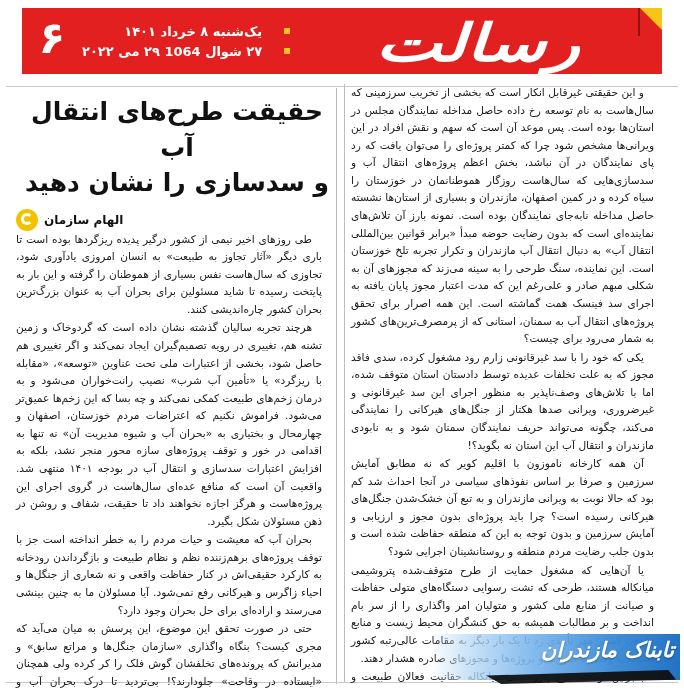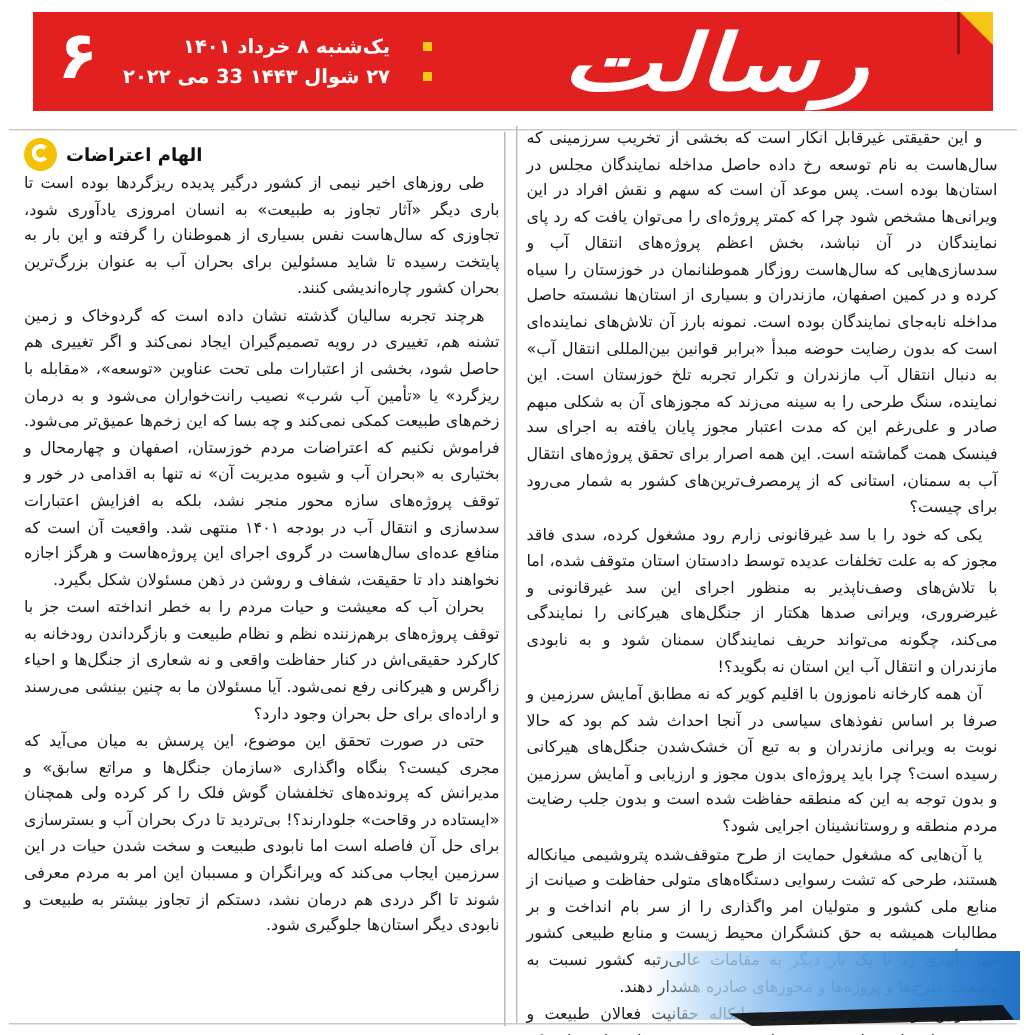--- a/index.html
+++ b/index.html
@@ -222,21 +222,21 @@
   .body-text {
     direction: rtl;
     text-align: justify;
     text-align-last: right;
     color: #1a1a1a;
     font-size: 11px;
     line-height: 1.62;
     margin: 0;
   }
   .body-text p {
-    margin: 0 5px 1px 0;
+    margin: 0 16px 1px 0;
     text-indent: 10px;
   }
   .col-left .body-text {
     font-size: 10.6px;
     line-height: 1.66;
   }
   .col-right .body-text {
     font-size: 10.6px;
     line-height: 1.66;
   }
@@ -302,21 +302,21 @@
 
     <div class="page-number">۶</div>
 
     <div class="dates">
       <div class="date-row">
         <span class="bullet-sq"></span>
         <span>یک‌شنبه ۸ خرداد ۱۴۰۱</span>
       </div>
       <div class="date-row">
         <span class="bullet-sq"></span>
-        <span>۲۷ شوال ۱۴۴۳ 33 می ۲۰۲۲</span>
+        <span>۲۷ شوال 1064 ۲۹ می ۲۰۲۲</span>
       </div>
     </div>
 
     <div class="brand">
       <span class="brand-word">رسالت</span>
     </div>
   </div>
 
   <div class="top-rule"></div>
   <div class="col-divider"></div>
@@ -328,35 +328,40 @@
       <div class="body-text">
         <p>و این حقیقتی غیرقابل انکار است که بخشی از تخریب سرزمینی که سال‌هاست به نام توسعه رخ داده حاصل مداخله نمایندگان مجلس در استان‌ها بوده است. پس موعد آن است که سهم و نقش افراد در این ویرانی‌ها مشخص شود چرا که کمتر پروژه‌ای را می‌توان یافت که رد پای نمایندگان در آن نباشد، بخش اعظم پروژه‌های انتقال آب و سدسازی‌هایی که سال‌هاست روزگار هموطنانمان در خوزستان را سیاه کرده و در کمین اصفهان، مازندران و بسیاری از استان‌ها نشسته حاصل مداخله نابه‌جای نمایندگان بوده است. نمونه بارز آن تلاش‌های نماینده‌ای است که بدون رضایت حوضه مبدأ «برابر قوانین بین‌المللی انتقال آب» به دنبال انتقال آب مازندران و تکرار تجربه تلخ خوزستان است. این نماینده، سنگ طرحی را به سینه می‌زند که مجوزهای آن به شکلی مبهم صادر و علی‌رغم این که مدت اعتبار مجوز پایان یافته به اجرای سد فینسک همت گماشته است. این همه اصرار برای تحقق پروژه‌های انتقال آب به سمنان، استانی که از پرمصرف‌ترین‌های کشور به شمار می‌رود برای چیست؟</p>
         <p>یکی که خود را با سد غیرقانونی زارم رود مشغول کرده، سدی فاقد مجوز که به علت تخلفات عدیده توسط دادستان استان متوقف شده، اما با تلاش‌های وصف‌ناپذیر به منظور اجرای این سد غیرقانونی و غیرضروری، ویرانی صدها هکتار از جنگل‌های هیرکانی را نمایندگی می‌کند، چگونه می‌تواند حریف نمایندگان سمنان شود و به نابودی مازندران و انتقال آب این استان نه بگوید؟!</p>
         <p>آن همه کارخانه ناموزون با اقلیم کویر که نه مطابق آمایش سرزمین و صرفا بر اساس نفوذهای سیاسی در آنجا احداث شد کم بود که حالا نوبت به ویرانی مازندران و به تبع آن خشک‌شدن جنگل‌های هیرکانی رسیده است؟ چرا باید پروژه‌ای بدون مجوز و ارزیابی و آمایش سرزمین و بدون توجه به این که منطقه حفاظت شده است و بدون جلب رضایت مردم منطقه و روستانشینان اجرایی شود؟</p>
         <p>یا آن‌هایی که مشغول حمایت از طرح متوقف‌شده پتروشیمی میانکاله هستند، طرحی که تشت رسوایی دستگاه‌های متولی حفاظت و صیانت از منابع ملی کشور و متولیان امر واگذاری را از سر بام انداخت و بر مطالبات همیشه به حق کنشگران محیط زیست و منابع طبیعی کشور مهر تأییدی زد تا یک بار دیگر به مقامات عالی‌رتبه کشور نسبت به وضعیت طرح‌ها و پروژه‌ها و مجوزهای صادره هشدار دهند.</p>
         <p>بنابراین توقف طرح پتروشیمی میانکاله حقانیت فعالان طبیعت و دغدغه‌مندان واقعی این سرزمین است و برخی مسئولین باید بدانند که پروژه‌های انتقال آب بین حوضه‌ای چون سد منحوس فینسک و غیره را نمی‌توانند به شکلی غیرقانونی و با تکیه بر قدرت سیاسی به پیش ببرند، چراکه نام آن‌ها برای همیشه به عنوان نابودگران این سرزمین ثبت خواهد شد.</p>
       </div>
     </div>
 
     <div class="col col-right">
+      <h1 class="headline">
+        <span class="hl-line">حقیقت طرح‌های انتقال آب</span>
+        <span class="hl-line">و سدسازی را نشان دهید</span>
+      </h1>
 
       <div class="byline-row">
         <span class="swirl-logo"></span>
-        <span class="byline-name">الهام اعتراضات</span>
+        <span class="byline-name">الهام سازمان</span>
       </div>
 
       <div class="body-text">
         <p class="lead-para">طی روزهای اخیر نیمی از کشور درگیر پدیده ریزگردها بوده است تا باری دیگر «آثار تجاوز به طبیعت» به انسان امروزی یادآوری شود، تجاوزی که سال‌هاست نفس بسیاری از هموطنان را گرفته و این بار به پایتخت رسیده تا شاید مسئولین برای بحران آب به عنوان بزرگ‌ترین بحران کشور چاره‌اندیشی کنند.</p>
         <p>هرچند تجربه سالیان گذشته نشان داده است که گردوخاک و زمین تشنه هم، تغییری در رویه تصمیم‌گیران ایجاد نمی‌کند و اگر تغییری هم حاصل شود، بخشی از اعتبارات ملی تحت عناوین «توسعه»، «مقابله با ریزگرد» یا «تأمین آب شرب» نصیب رانت‌خواران می‌شود و به درمان زخم‌های طبیعت کمکی نمی‌کند و چه بسا که این زخم‌ها عمیق‌تر می‌شود. فراموش نکنیم که اعتراضات مردم خوزستان، اصفهان و چهارمحال و بختیاری به «بحران آب و شیوه مدیریت آن» نه تنها به اقدامی در خور و توقف پروژه‌های سازه محور منجر نشد، بلکه به افزایش اعتبارات سدسازی و انتقال آب در بودجه ۱۴۰۱ منتهی شد. واقعیت آن است که منافع عده‌ای سال‌هاست در گروی اجرای این پروژه‌هاست و هرگز اجازه نخواهند داد تا حقیقت، شفاف و روشن در ذهن مسئولان شکل بگیرد.</p>
         <p>بحران آب که معیشت و حیات مردم را به خطر انداخته است جز با توقف پروژه‌های برهم‌زننده نظم و نظام طبیعت و بازگرداندن رودخانه به کارکرد حقیقی‌اش در کنار حفاظت واقعی و نه شعاری از جنگل‌ها و احیاء زاگرس و هیرکانی رفع نمی‌شود. آیا مسئولان ما به چنین بینشی می‌رسند و اراده‌ای برای حل بحران وجود دارد؟</p>
         <p>حتی در صورت تحقق این موضوع، این پرسش به میان می‌آید که مجری کیست؟ بنگاه واگذاری «سازمان جنگل‌ها و مراتع سابق» و مدیرانش که پرونده‌های تخلفشان گوش فلک را کر کرده ولی همچنان «ایستاده در وقاحت» جلودارند؟! بی‌تردید تا درک بحران آب و بسترسازی برای حل آن فاصله است اما نابودی طبیعت و سخت شدن حیات در این سرزمین ایجاب می‌کند که ویرانگران و مسببان این امر به مردم معرفی شوند تا اگر دردی هم درمان نشد، دستکم از تجاوز بیشتر به طبیعت و نابودی دیگر استان‌ها جلوگیری شود.</p>
 
       </div>
     </div>
 
   </div>
 
   <div class="watermark">
     <div class="wm-band"></div>
+    <div class="wm-text">تابناک مازندران</div>
     <div class="wm-swoosh"></div>
   </div>
 
 </div>
 
 </body></html>

